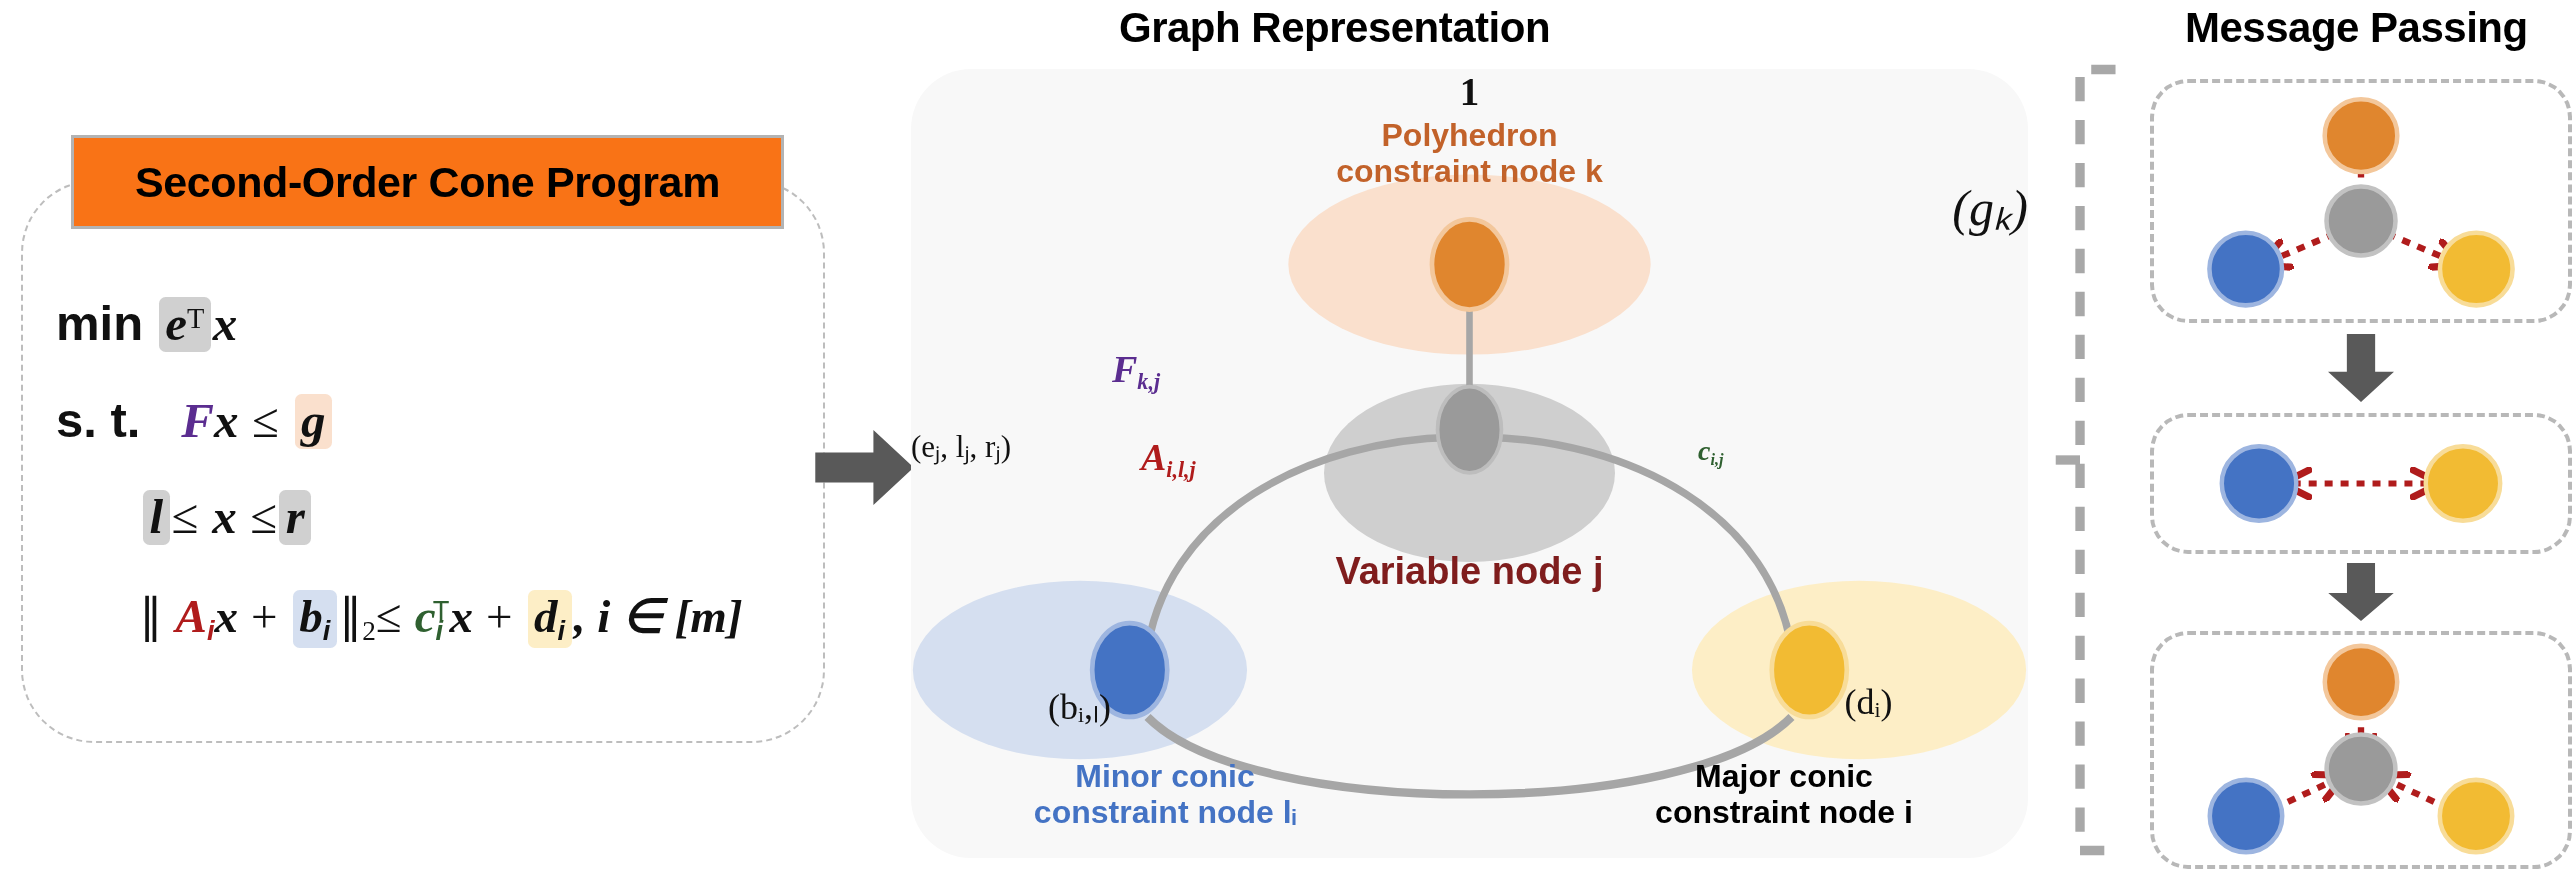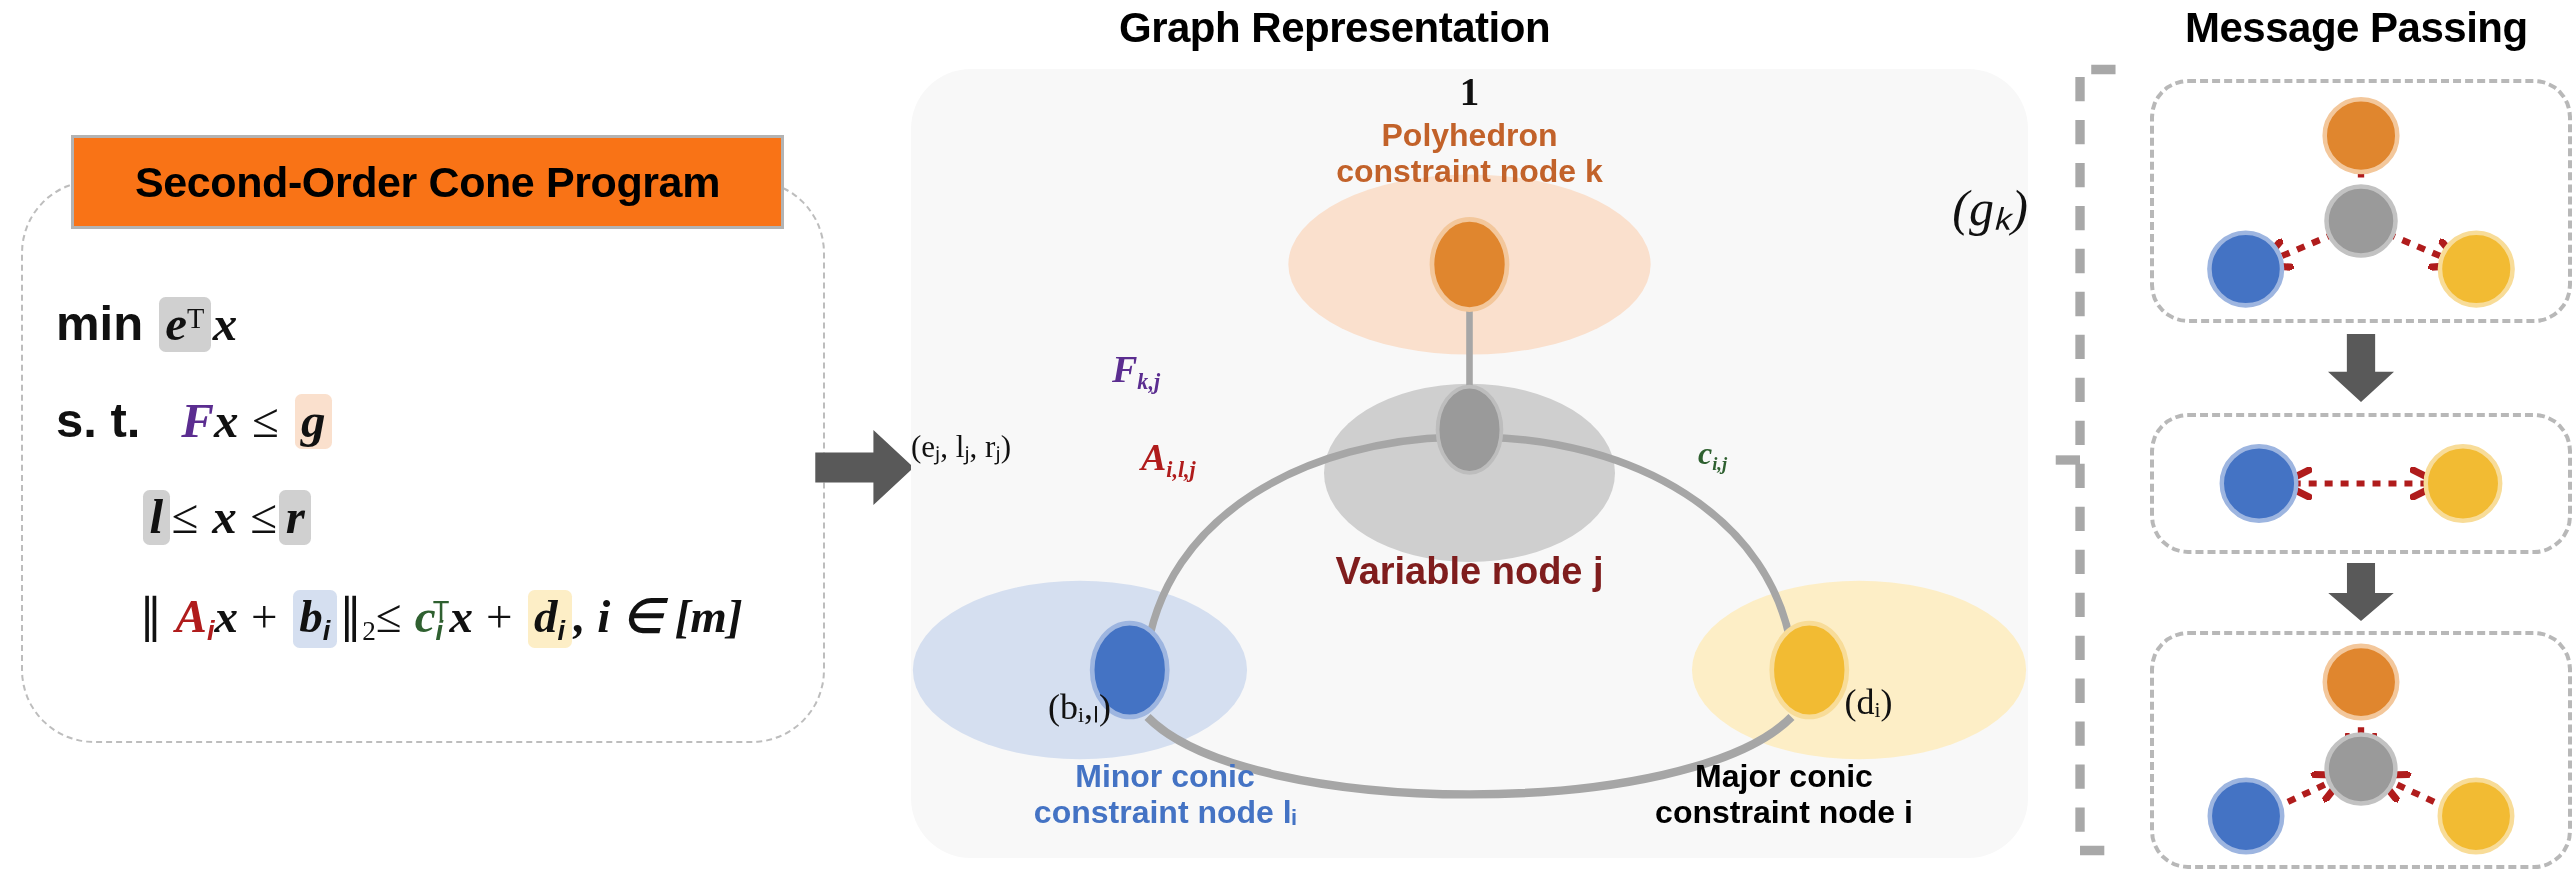--- a/index.html
+++ b/index.html
@@ -78,21 +78,21 @@
 
   .nodeval{position:absolute;white-space:nowrap;font-family:"Liberation Serif", serif;color:#111;}
   #val-g {left:0;top:103px;width:1117px;text-align:right;font-size:50px;font-style:italic;}
   #val-e {left:0;top:355px;width:1117px;font-size:31px;}
   #val-b {left:84px;top:612px;width:169px;text-align:center;font-size:36px;}
   #val-d {left:873px;top:612px;width:169px;text-align:center;font-size:36px;}
 
   .edgelbl{position:absolute;white-space:nowrap;font-family:"Liberation Serif", serif;font-style:italic;font-weight:bold;}
   #e-F{left:201px;top:278px;font-size:38px;color:#5b2d90;}
   #e-A{left:190px;top:366px;font-size:38px;color:#b01c1c;margin-left:40px;}
-  #e-c{left:787px;top:366px;font-size:32px;color:#2f6030;text-align:right;}
+  #e-c{left:787px;top:366px;font-size:28px;color:#2f6030;text-align:right;}
   #e-1{left:0;top:702px;width:1117px;text-align:center;font-size:39px;color:#111;
        font-family:"Liberation Serif", serif;font-style:normal;font-weight:bold;}
 
   
   #mp-bracket{position:absolute;left:2052px;top:62px;width:71px;height:796px;}
   .mp-box{
     position:absolute;border:4.7px dashed #b8b8b8;border-radius:38px;
     box-sizing:border-box;background:transparent;
   }
   #mp-box1{left:2150px;top:79px;width:422px;height:244px;}

